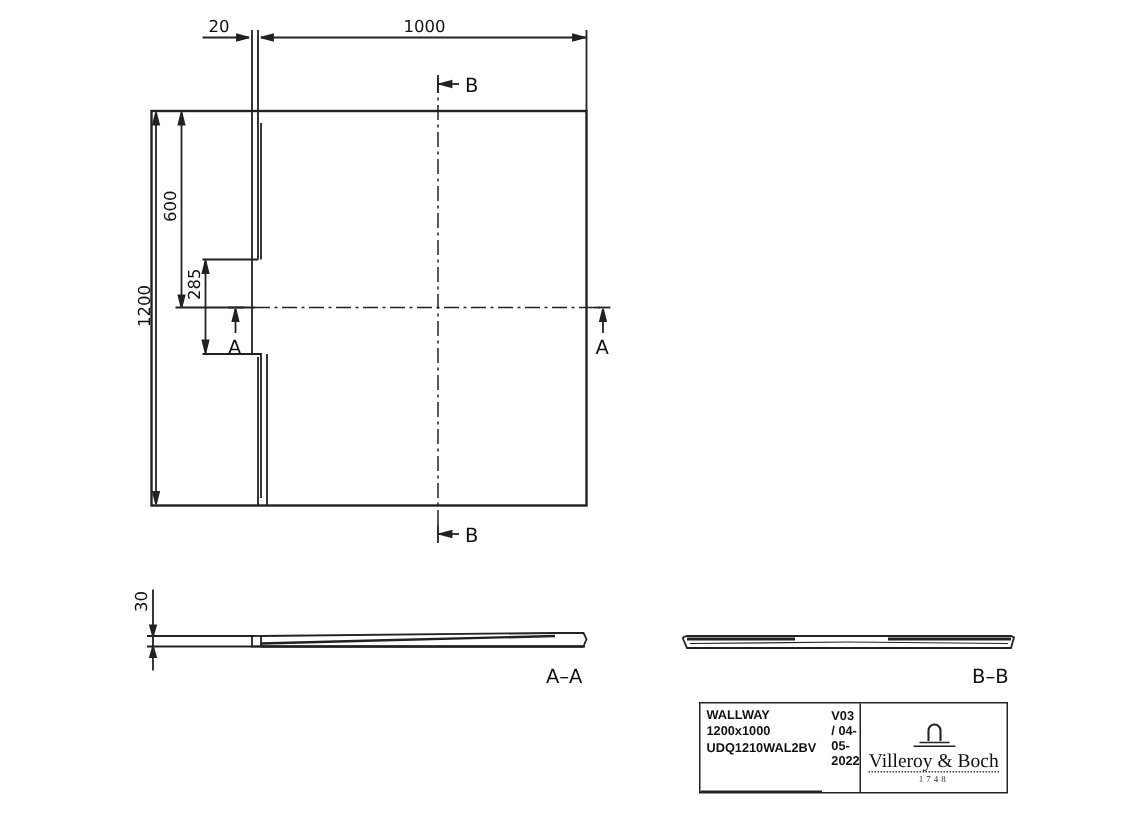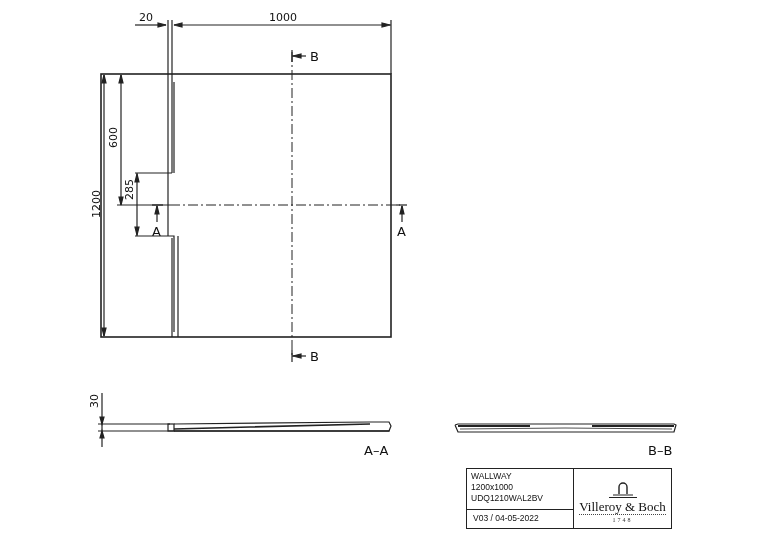--- a/index.html
+++ b/index.html
@@ -1,21 +1,21 @@
 <!DOCTYPE html>
 <html><head>
   <meta charset="utf-8">
   <style>
     html, body { margin: 0; padding: 0; background: #ffffff; }
     body { width: 765px; height: 543px; position: relative; overflow: hidden; font-family: "Liberation Sans", sans-serif; }
     svg { position: absolute; left: 0; top: 0; }
     .dim { font-family: "DejaVu Sans", sans-serif; font-size: 11px; fill: #111; }
     .lbl { font-family: "DejaVu Sans", sans-serif; font-size: 13px; fill: #111; }
     .tb { position: absolute; left: 466px; top: 468px; width: 206px; height: 61px; border: 1.5px solid #222; box-sizing: border-box; display: flex; background:#fff; }
-    .tb-left { width: 106px; border-right: 1.5px solid #222; display: flex; flex-direction: column; }
+    .tb-left { width: 106px; border-right: 1.5px solid #222; display: flex; flex-direction: row; font-weight: bold; }
     .tb-info { flex: 1; padding: 2px 4px; font-size: 8.5px; line-height: 11px; color: #111; border-bottom: 1.5px solid #222; }
     .tb-ver { height: 18px; padding: 3px 6px 0; font-size: 8.5px; color: #111; box-sizing: border-box; }
     .tb-right { flex: 1; display: flex; flex-direction: column; align-items: center; justify-content: flex-end; padding-bottom: 5px; }
     .brand { font-family: "Liberation Serif", serif; font-size: 13px; color: #111; border-bottom: 1px dotted #444; line-height: 14px; }
     .year { font-family: "Liberation Serif", serif; font-size: 6px; letter-spacing: 2px; color: #333; margin-top: 2px; }
   </style>
 </head>
 <body>
 
 <svg width="765" height="543" viewBox="0 0 765 543" xmlns="http://www.w3.org/2000/svg">

